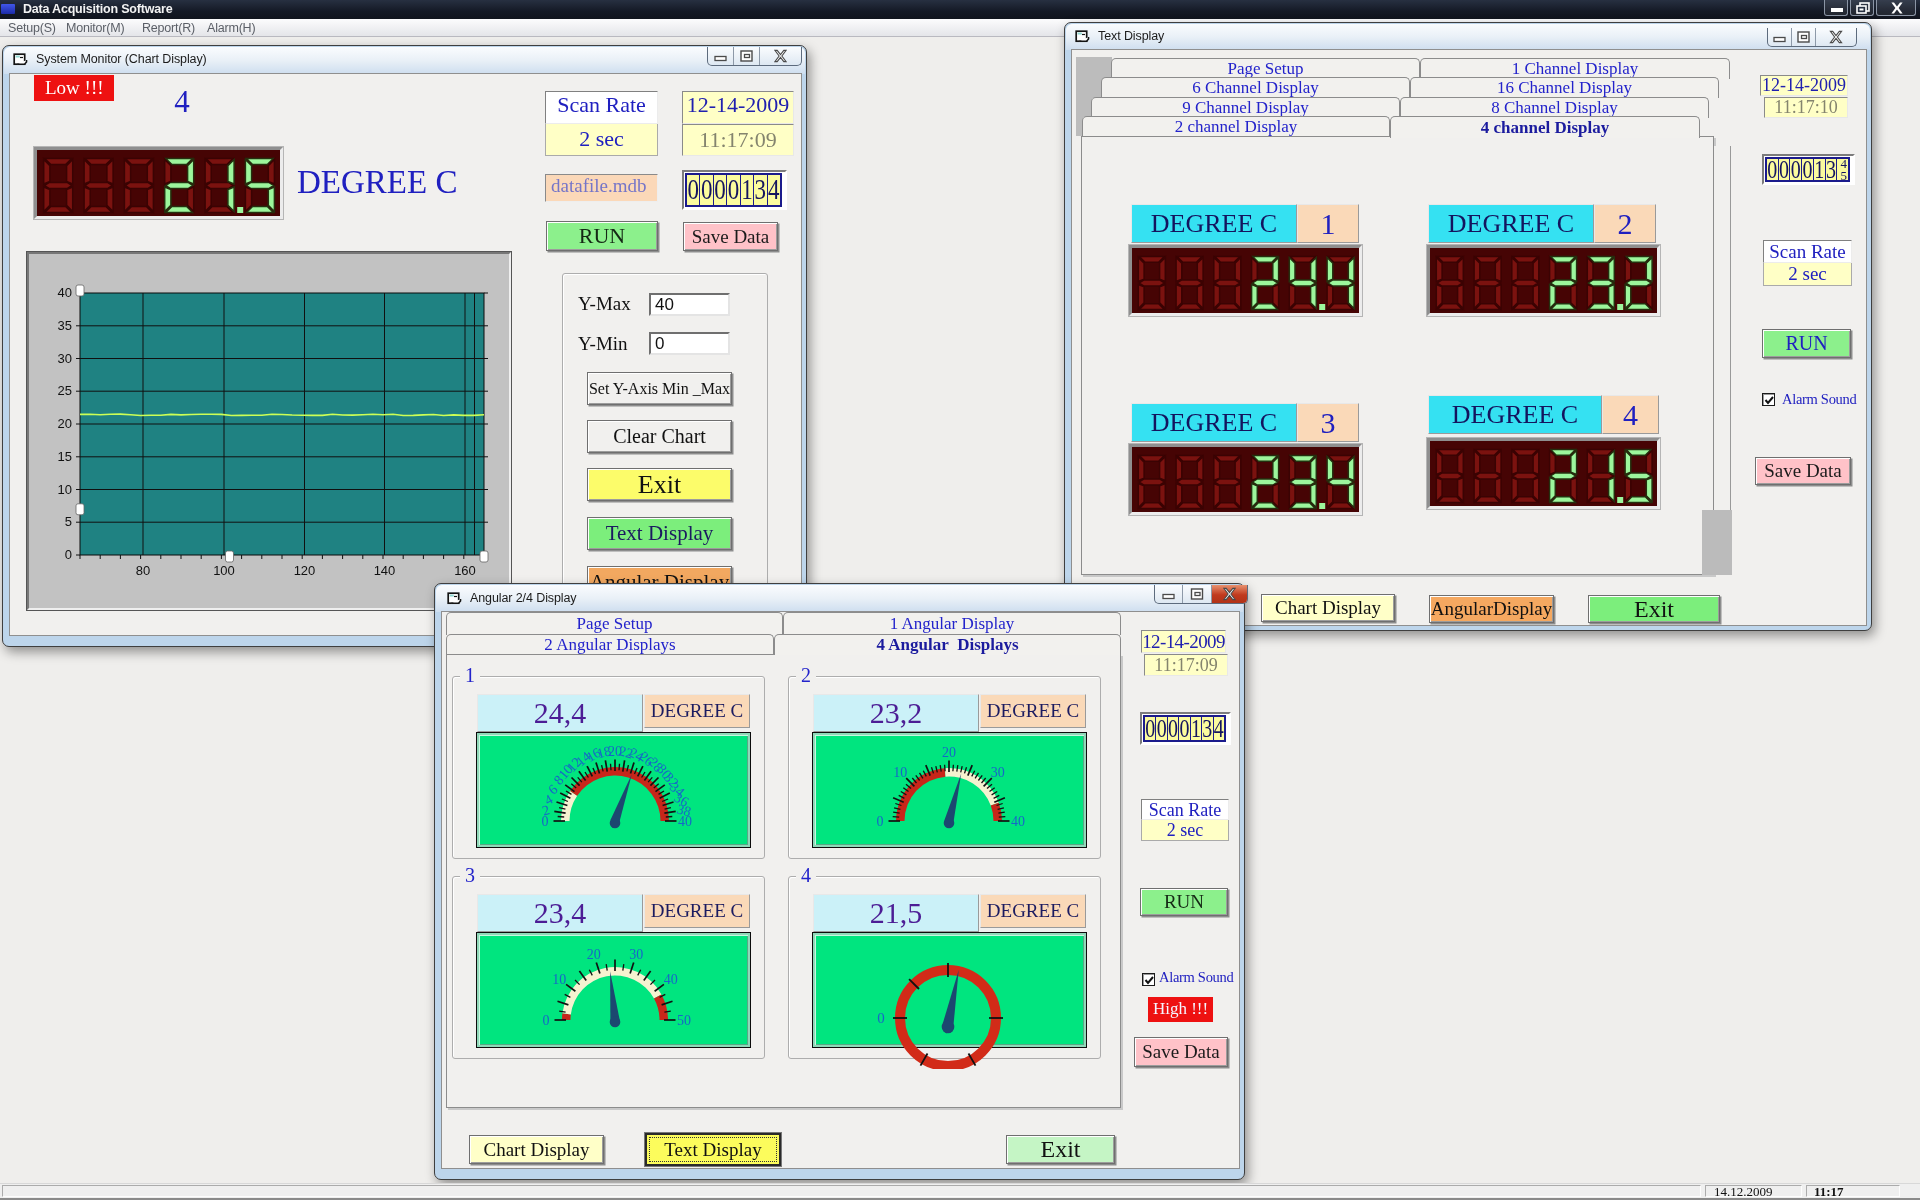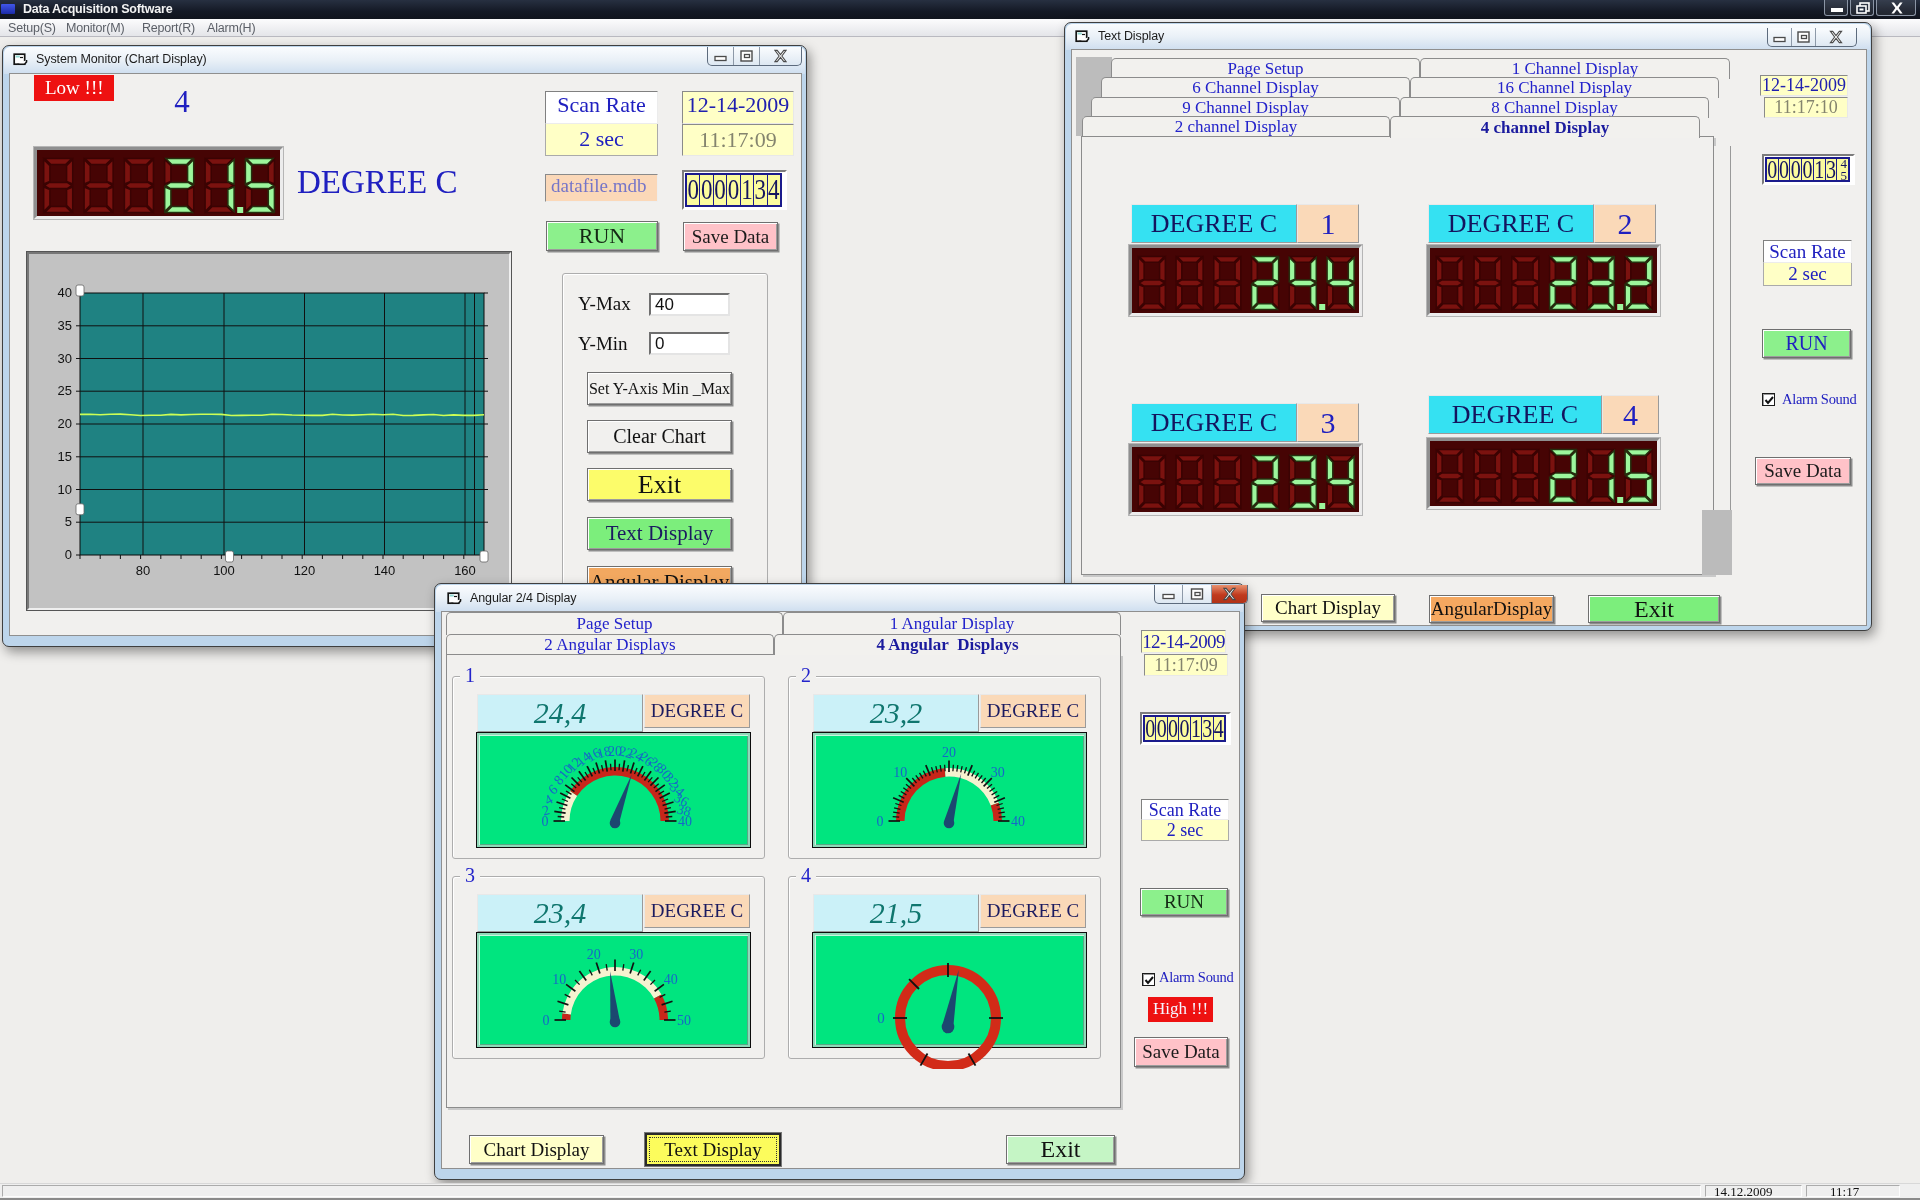--- a/index.html
+++ b/index.html
@@ -35,21 +35,21 @@
 .cntc span.dg{display:inline-block;transform:scaleY(1.28);}
 .cntc:last-child{border-right:none;}
 .cntsplit{flex-direction:column;font-size:13px;line-height:12px;}
 .cntsplit .cta{align-self:flex-end;margin-right:1px;}
 .cntsplit .ctb{align-self:flex-end;margin-right:1px;}
 
 .tab{position:absolute;white-space:nowrap;background:#F2F1EE;border:1px solid #8c8c8c;border-bottom:none;border-radius:5px 5px 0 0;text-align:center;font-family:"Liberation Serif",serif;font-size:17px;color:#2323CB;}
 .tabsel{font-weight:bold;color:#1b1b9e;}
 .gbox{position:absolute;border:1px solid #adadad;border-radius:3px;box-shadow:inset 1px 1px 0 #fff;}
 .glab{position:absolute;font-family:"Liberation Serif",serif;font-size:20px;color:#2323CB;background:#F1F0EE;padding:0 3px;}
-.vbox{position:absolute;background:#CBF1F8;border:1px solid;border-color:#e8e8e8 #9a9a9a #9a9a9a #e8e8e8;color:#0f766e;font-family:"Liberation Serif",serif;display:flex;align-items:center;justify-content:center;font-style:italic;}
+.vbox{position:absolute;background:#CBF1F8;border:1px solid;border-color:#e8e8e8 #9a9a9a #9a9a9a #e8e8e8;color:#4c1d95;font-family:"Liberation Serif",serif;display:flex;align-items:center;justify-content:center;}
 .dbox{position:absolute;background:#FAD9B8;border:1px solid;border-color:#e8e8e8 #9a9a9a #9a9a9a #e8e8e8;color:#1b1b60;font-family:"Liberation Serif",serif;display:flex;align-items:center;justify-content:center;}
 .gpanel{position:absolute;background:#00E57F;border:2px solid #8FD8B8;box-shadow:0 0 0 1px #0b0b0b, inset 1px 1px 0 #c9f5e0, inset -1px -1px 0 #58a886;}
 .inp{position:absolute;background:#fff;border:2px solid;border-color:#6f6f6f #e4e4e4 #e4e4e4 #6f6f6f;font-size:17px;color:#111;padding-left:4px;display:flex;align-items:center;}
 .cyan{background:#35E1F2;border:1px solid;border-color:#e8e8e8 #9a9a9a #9a9a9a #e8e8e8;color:#14145E;font-family:"Liberation Serif",serif;display:flex;align-items:center;justify-content:center;}
 .peach{background:#FAD9B8;border:1px solid;border-color:#e8e8e8 #9a9a9a #9a9a9a #e8e8e8;color:#2020C0;font-family:"Liberation Serif",serif;display:flex;align-items:center;justify-content:center;}
 .chk{position:absolute;width:13px;height:13px;background:#fff;border:1px solid #1b1b1b;box-shadow:inset 1px 1px 0 #9a9a9a;}
 .chk svg{position:absolute;left:0;top:0;}
 #sbar{position:absolute;left:0;top:1183px;width:1920px;height:17px;background:#EFEFEF;border-top:1px solid #d8d8d8;border-bottom:2px solid #8a8a8a;}
 .spanel{position:absolute;top:1px;height:12px;border:1px solid;border-color:#ababab #fdfdfd #fdfdfd #ababab;font-family:"Liberation Serif",serif;font-size:13px;line-height:12px;color:#111;}
 </style></head><body>
@@ -809,14 +809,14 @@
         <div class="ab serif" style="left:706px;top:385px;width:65px;height:25px;background:#EE1111;color:#F5F5FF;font-size:17px;text-align:center;line-height:24px;">High !!!</div>
         <div class="btn btn3d" style="left:692px;top:425px;width:94px;height:30px;background:#FFC2C8;color:#1b1b1b;font-size:19px;">Save Data</div>
         <div class="btn btn3d" style="left:27px;top:523px;width:135px;height:29px;background:#FFFFC8;color:#111;font-size:19px;">Chart Display</div>
         <div class="btn" style="left:203px;top:521px;width:136px;height:33px;background:#FCFC5C;color:#111;font-size:19px;border:2px solid #2a2a2a;box-shadow:0 0 0 1px #777;outline:1px dotted #333;outline-offset:-5px;">Text Display</div>
         <div class="btn btn3d" style="left:564px;top:523px;width:109px;height:29px;background:#C5F5C5;color:#111;font-size:24px;">Exit</div>
       </div>
     </div>
     <div id="sbar">
       <div class="spanel" style="left:2px;width:1699px;"></div>
       <div class="spanel" style="left:1705px;width:97px;padding-left:8px;">14.12.2009</div>
-      <div class="spanel" style="left:1806px;width:94px;padding-left:23px;">11:17</div>
+      <div class="spanel" style="left:1806px;width:94px;padding-left:7px;font-weight:bold;">11:17</div>
     </div>
   </div>
 </body></html>

